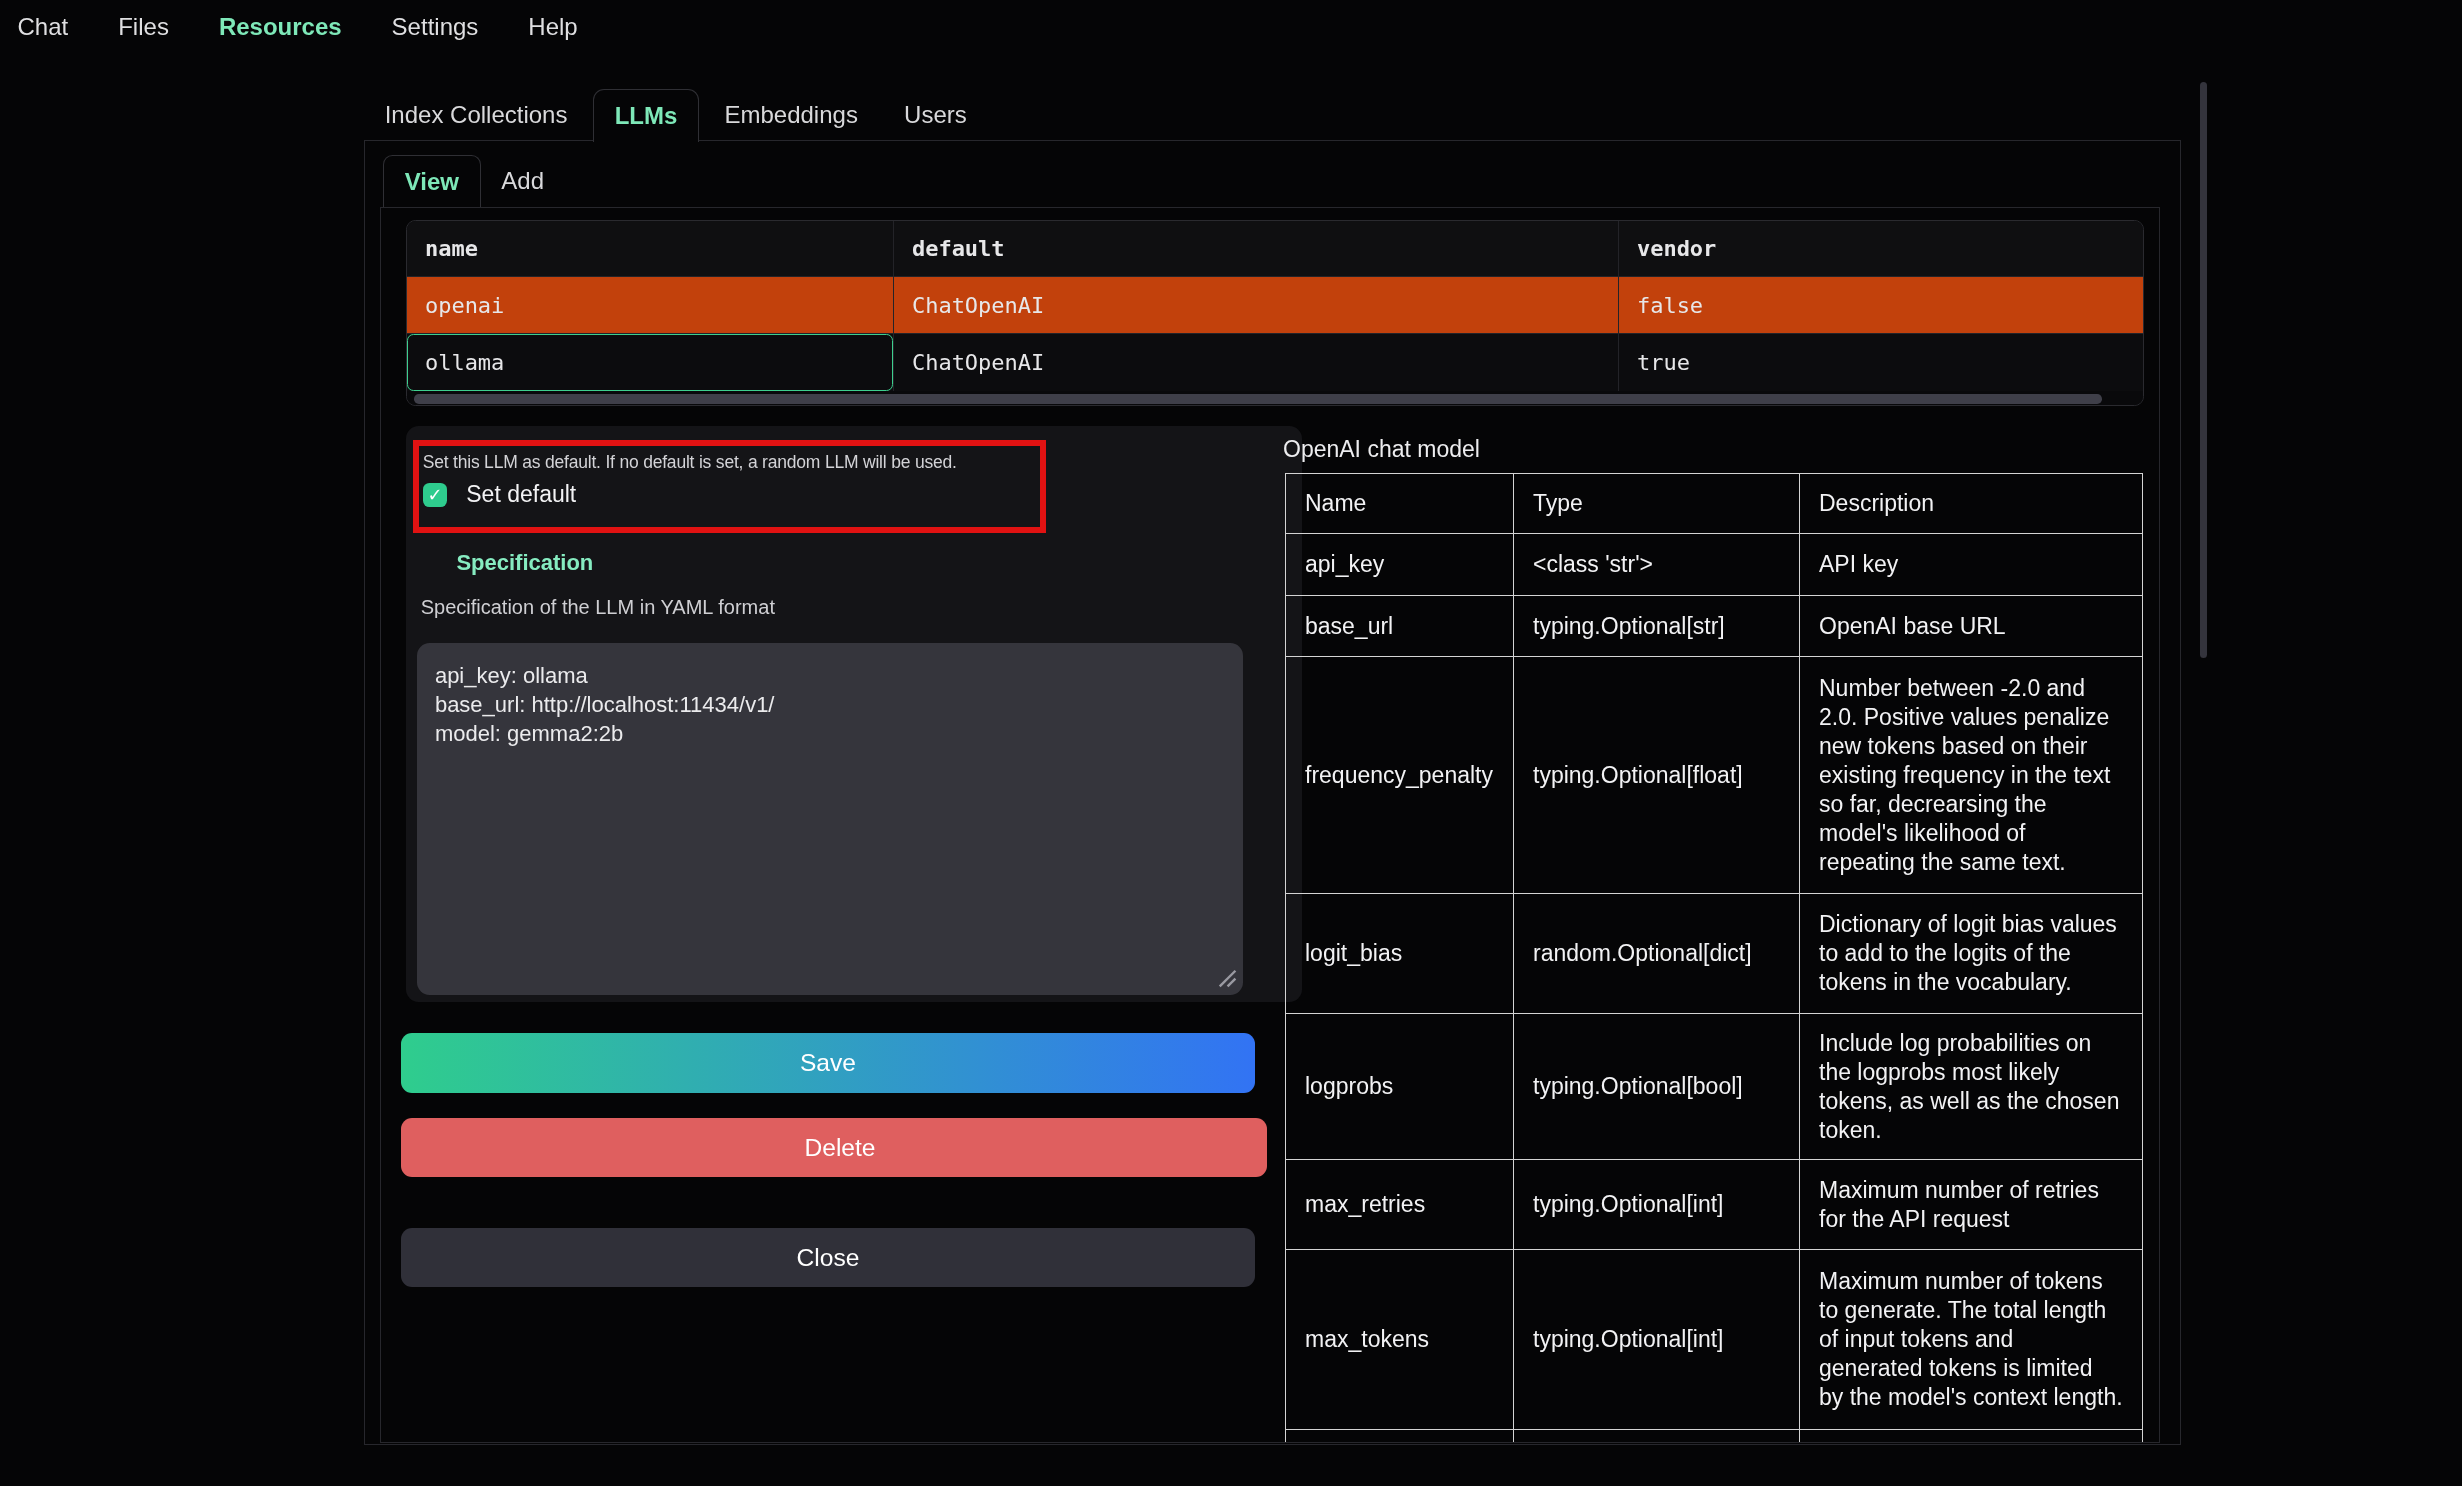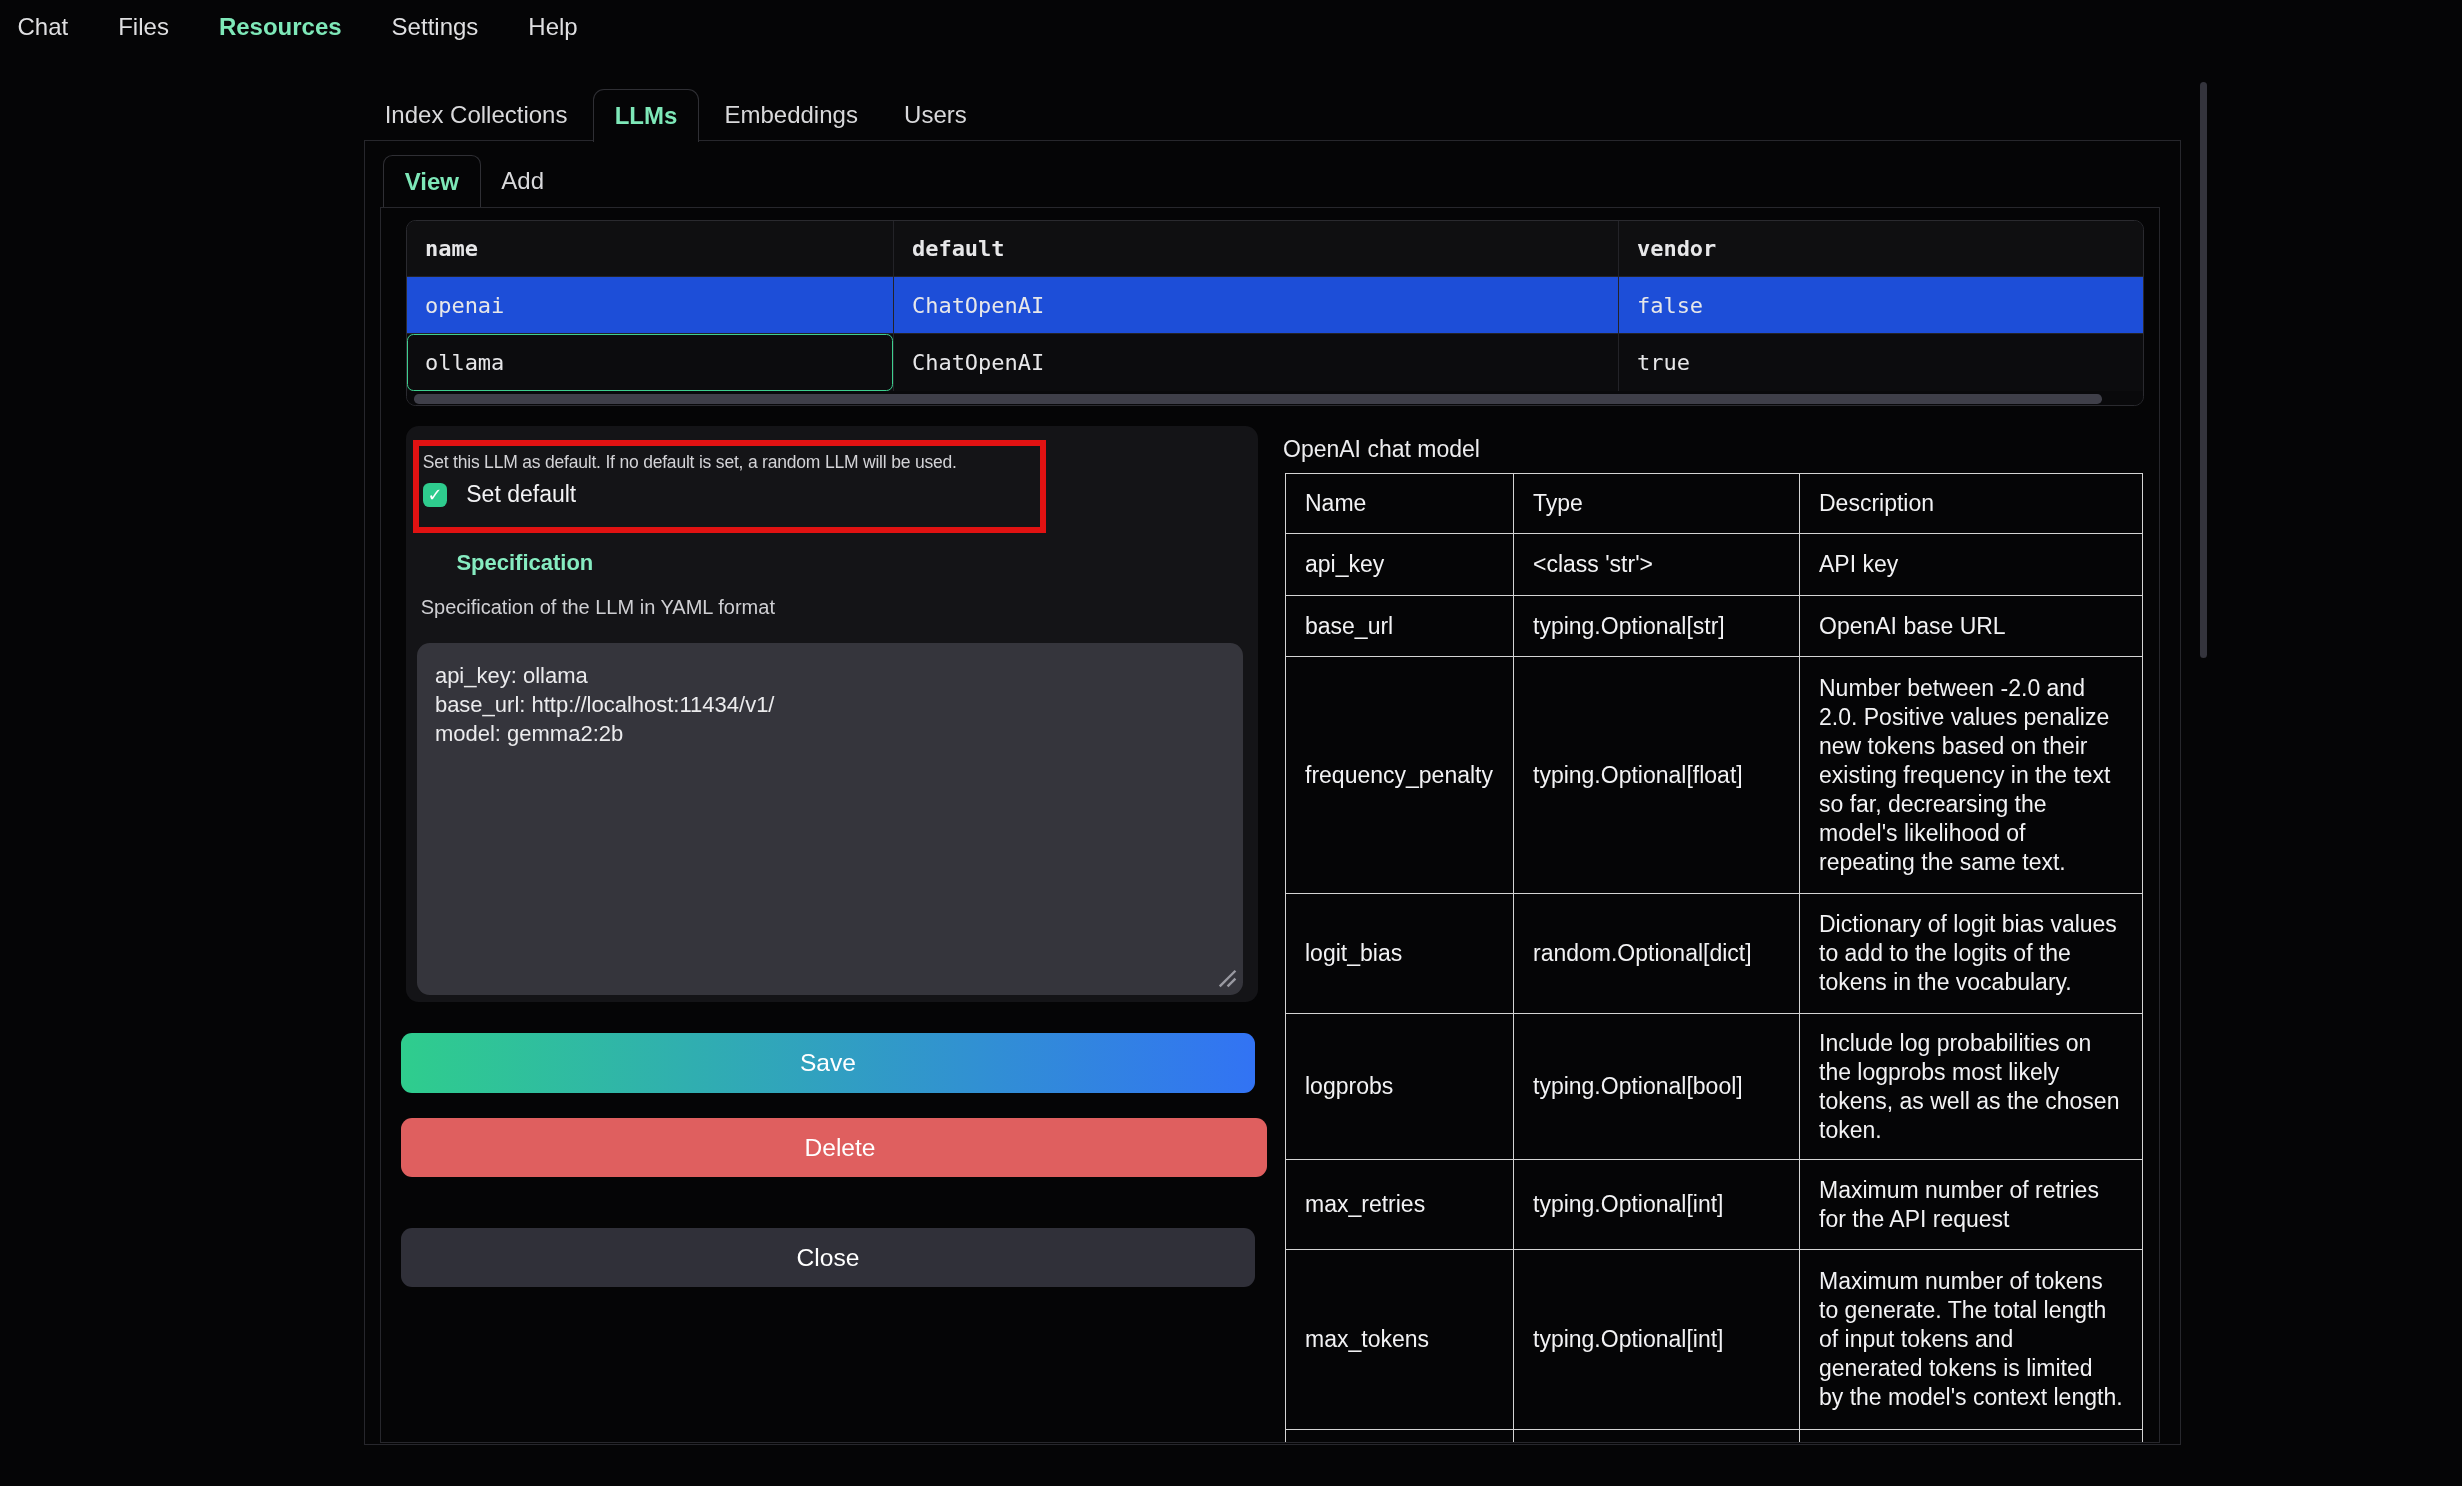--- a/index.html
+++ b/index.html
@@ -26,30 +26,30 @@
                  border-radius:9.5px 9.5px 0 0;background:#050506;}
 
   .inner-panel{position:absolute;left:15px;top:66px;width:1778px;height:1234px;border:0.8px solid #27272c;overflow:hidden;}
 
   
   .llm-card{position:absolute;left:25.4px;top:12px;width:1736px;height:184px;border:0.8px solid #2a2a2f;
             border-radius:9.5px;overflow:hidden;background:#09090b;
             font-family:"DejaVu Sans Mono","Liberation Mono",monospace;font-size:22px;}
   .llm-row{display:grid;grid-template-columns:487px 725px 1fr;}
   .llm-row.hdr{height:55px;background:#0f0f11;font-weight:bold;border-bottom:0.8px solid #232328;}
-  .llm-row.r0{height:56px;background:#1d4ed8;border-bottom:0.8px solid #232328;cursor:pointer;}
+  .llm-row.r0{height:56px;background:#c2410c;border-bottom:0.8px solid #232328;cursor:pointer;}
   .llm-row.r1{height:57px;background:#0c0c0e;cursor:pointer;}
   .llm-cell{display:flex;align-items:center;padding:0 17.5px;border-right:0.8px solid #232328;position:relative;color:#e7e7e9;}
   .llm-cell:last-child{border-right:none;}
   .sel-outline{position:absolute;inset:0;border:1.6px solid #3ecf8e;border-radius:6.4px;pointer-events:none;}
   .hscroll{position:relative;height:16px;background:#09090b;}
   .hthumb{position:absolute;left:6.4px;top:3.2px;width:1688px;height:9.5px;border-radius:4.8px;background:#3f3f49;cursor:pointer;}
 
   
-  .detail-panel{position:absolute;left:25.4px;top:218px;width:852px;height:576px;background:#141417;border-radius:12.7px;}
+  .detail-panel{position:absolute;left:25.4px;top:218px;width:852px;height:576px;background:#141417;border-radius:12.7px;padding-left:44px;}
   .red-box{position:absolute;left:7.1px;top:13.5px;width:633px;height:93px;border:6.4px solid #e11212;
            box-sizing:border-box;padding:4.8px 3.2px;}
   .note{font-size:17.5px;letter-spacing:-0.2px;color:#d3d3d7;line-height:24px;white-space:nowrap;}
   .cb-row{display:flex;align-items:center;gap:19px;margin-top:7.1px;}
   .checkbox{width:24.6px;height:24.6px;border-radius:6.4px;background:#2ecc8e;color:#fff;font-size:18px;
             display:flex;align-items:center;justify-content:center;font-weight:bold;cursor:pointer;}
   .cb-label{font-size:23px;color:#f3f3f5;}
   .spec-h{position:absolute;left:50px;top:125px;font-size:22px;font-weight:bold;color:#86ecc1;line-height:24px;}
   .spec-sub{position:absolute;left:14.3px;top:170px;font-size:20px;color:#cfcfd3;line-height:22px;}
   .yaml{position:absolute;left:11px;top:217px;width:826px;height:352px;background:#35353c;border:none;

